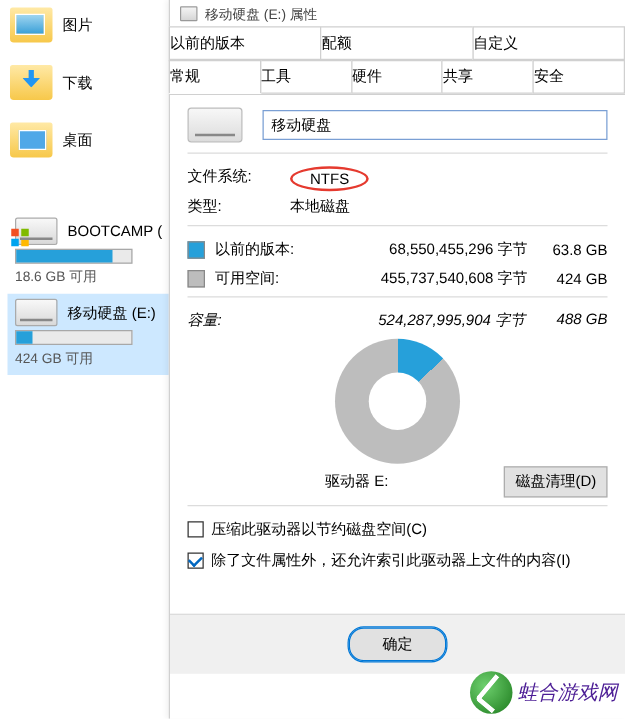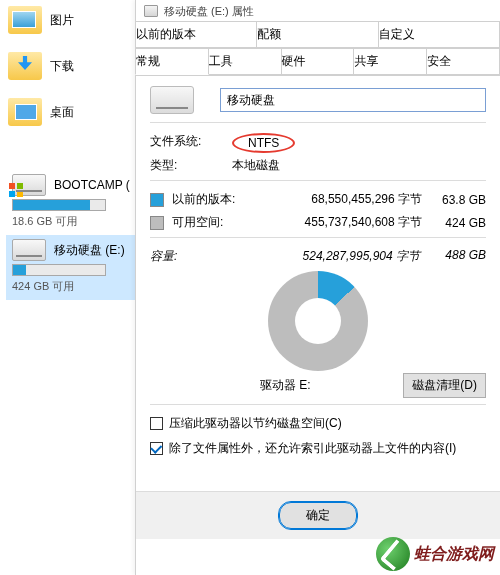--- a/index.html
+++ b/index.html
@@ -93,21 +93,21 @@
     font-size:12px;
     border:1px solid #d0d0d0;
     margin:-1px 0 0 -1px;
     background:#fff;
     cursor:default;
   }
   .tab.active{background:#fff;border-bottom:1px solid #fff;font-weight:normal;position:relative;z-index:1;}
   .tabs-row2 .tab{flex:1 1 20%;}
 
   .content{padding:10px 14px 0 14px;}
-  .name-row{display:flex;align-items:center;gap:26px;margin-bottom:8px;}
+  .name-row{display:flex;align-items:center;gap:16px;margin-bottom:8px;}
   .disk-glyph{width:44px;height:28px;border:1px solid #bbb;border-radius:3px;background:linear-gradient(#f7f7f7,#dcdcdc);position:relative;}
   .disk-glyph::after{content:"";position:absolute;left:5px;right:5px;bottom:4px;height:2px;background:#888;}
   .name-input{
     flex:1;border:1px solid #7a9fd4;padding:3px 6px;font-size:12px;height:24px;
   }
   .hr{border:none;border-top:1px solid #dcdcdc;margin:6px 0 10px;}
   .info-row{display:flex;gap:22px;font-size:12px;margin:4px 0;}
   .info-label{width:60px;}
   .ntfs-circle{
     display:inline-block;border:2px solid #e53a2f;border-radius:50%/50%;
@@ -132,21 +132,21 @@
   .checkbox{width:13px;height:13px;border:1px solid #333;display:inline-flex;align-items:center;justify-content:center;}
   .checkbox.checked::after{content:"";width:8px;height:5px;border-left:2px solid #0067c0;border-bottom:2px solid #0067c0;transform:rotate(-45deg) translate(0,-1px);}
   .btn-row{
     position:absolute;left:0;right:0;bottom:36px;
     display:flex;gap:10px;justify-content:center;padding:10px 12px;border-top:1px solid #dcdcdc;background:#f0f0f0;
   }
   .win-btn{border:1px solid #0078d7;background:#e1e1e1;padding:4px 26px;font-size:12px;cursor:default;}
   .win-btn.default{outline:1px solid #0078d7;border-radius:12px;}
   .watermark{
     position:absolute;right:6px;bottom:4px;display:flex;align-items:center;gap:4px;
-    font-size:16px;color:#7f1d1d;font-style:italic;font-weight:bold;pointer-events:none;
+    font-size:16px;color:#4c1d95;font-style:italic;font-weight:normal;pointer-events:none;
   }
   .wm-logo{width:34px;height:34px;border-radius:50%;background:radial-gradient(circle at 35% 35%,#6ed06e,#1c7a1c);position:relative;}
   .wm-logo::after{content:"";position:absolute;left:10px;top:5px;width:14px;height:22px;border-left:4px solid #fff;border-bottom:4px solid #fff;transform:rotate(40deg);border-radius:0 0 0 4px;}
 </style>
 </head>
 <body>
 
 <div class="explorer">
   <div class="nav-item">
     <div class="folder-icon pic"></div>

